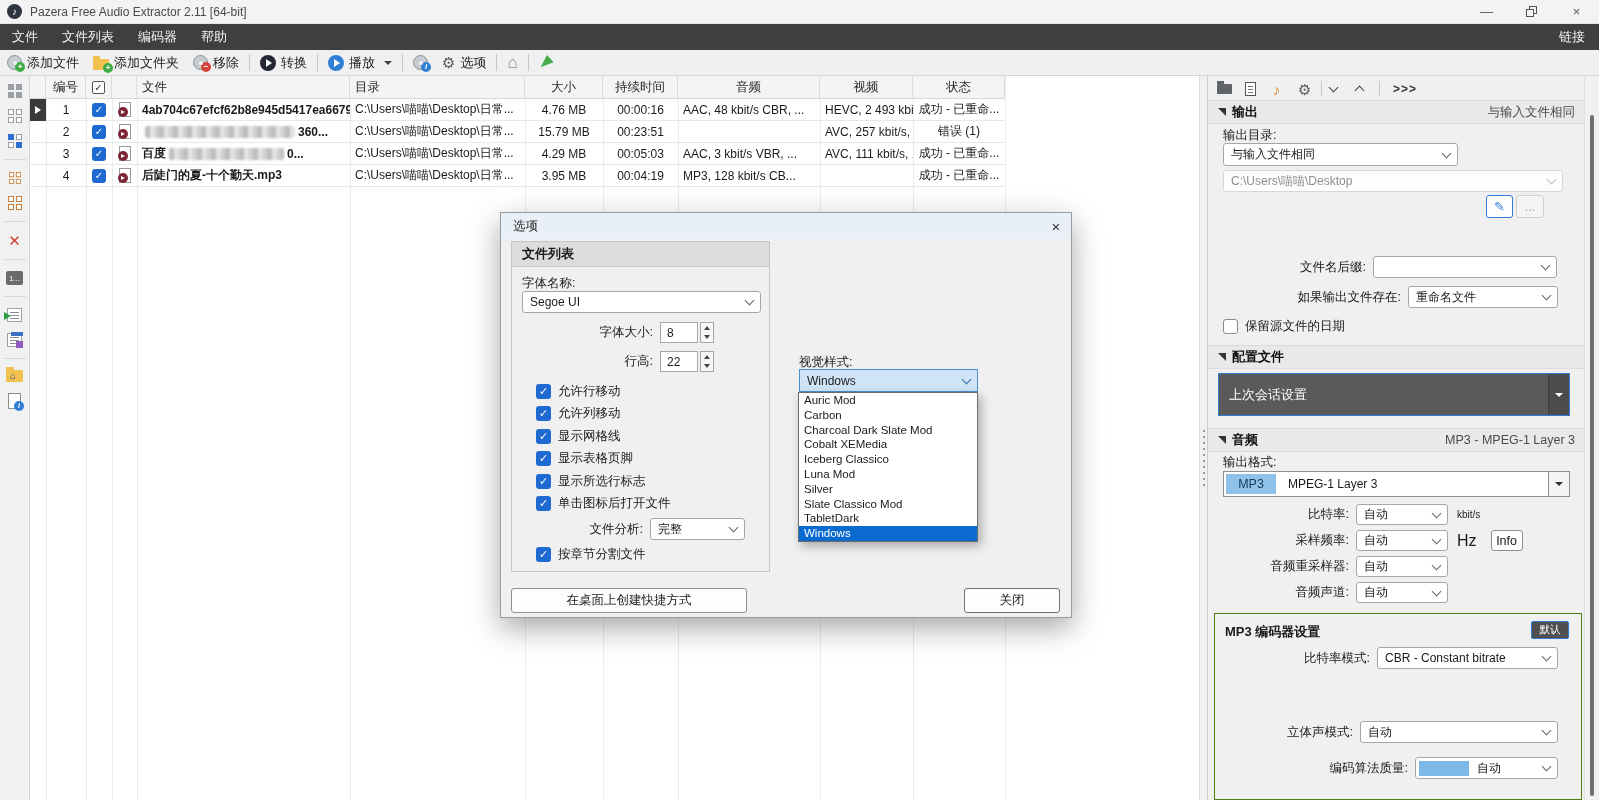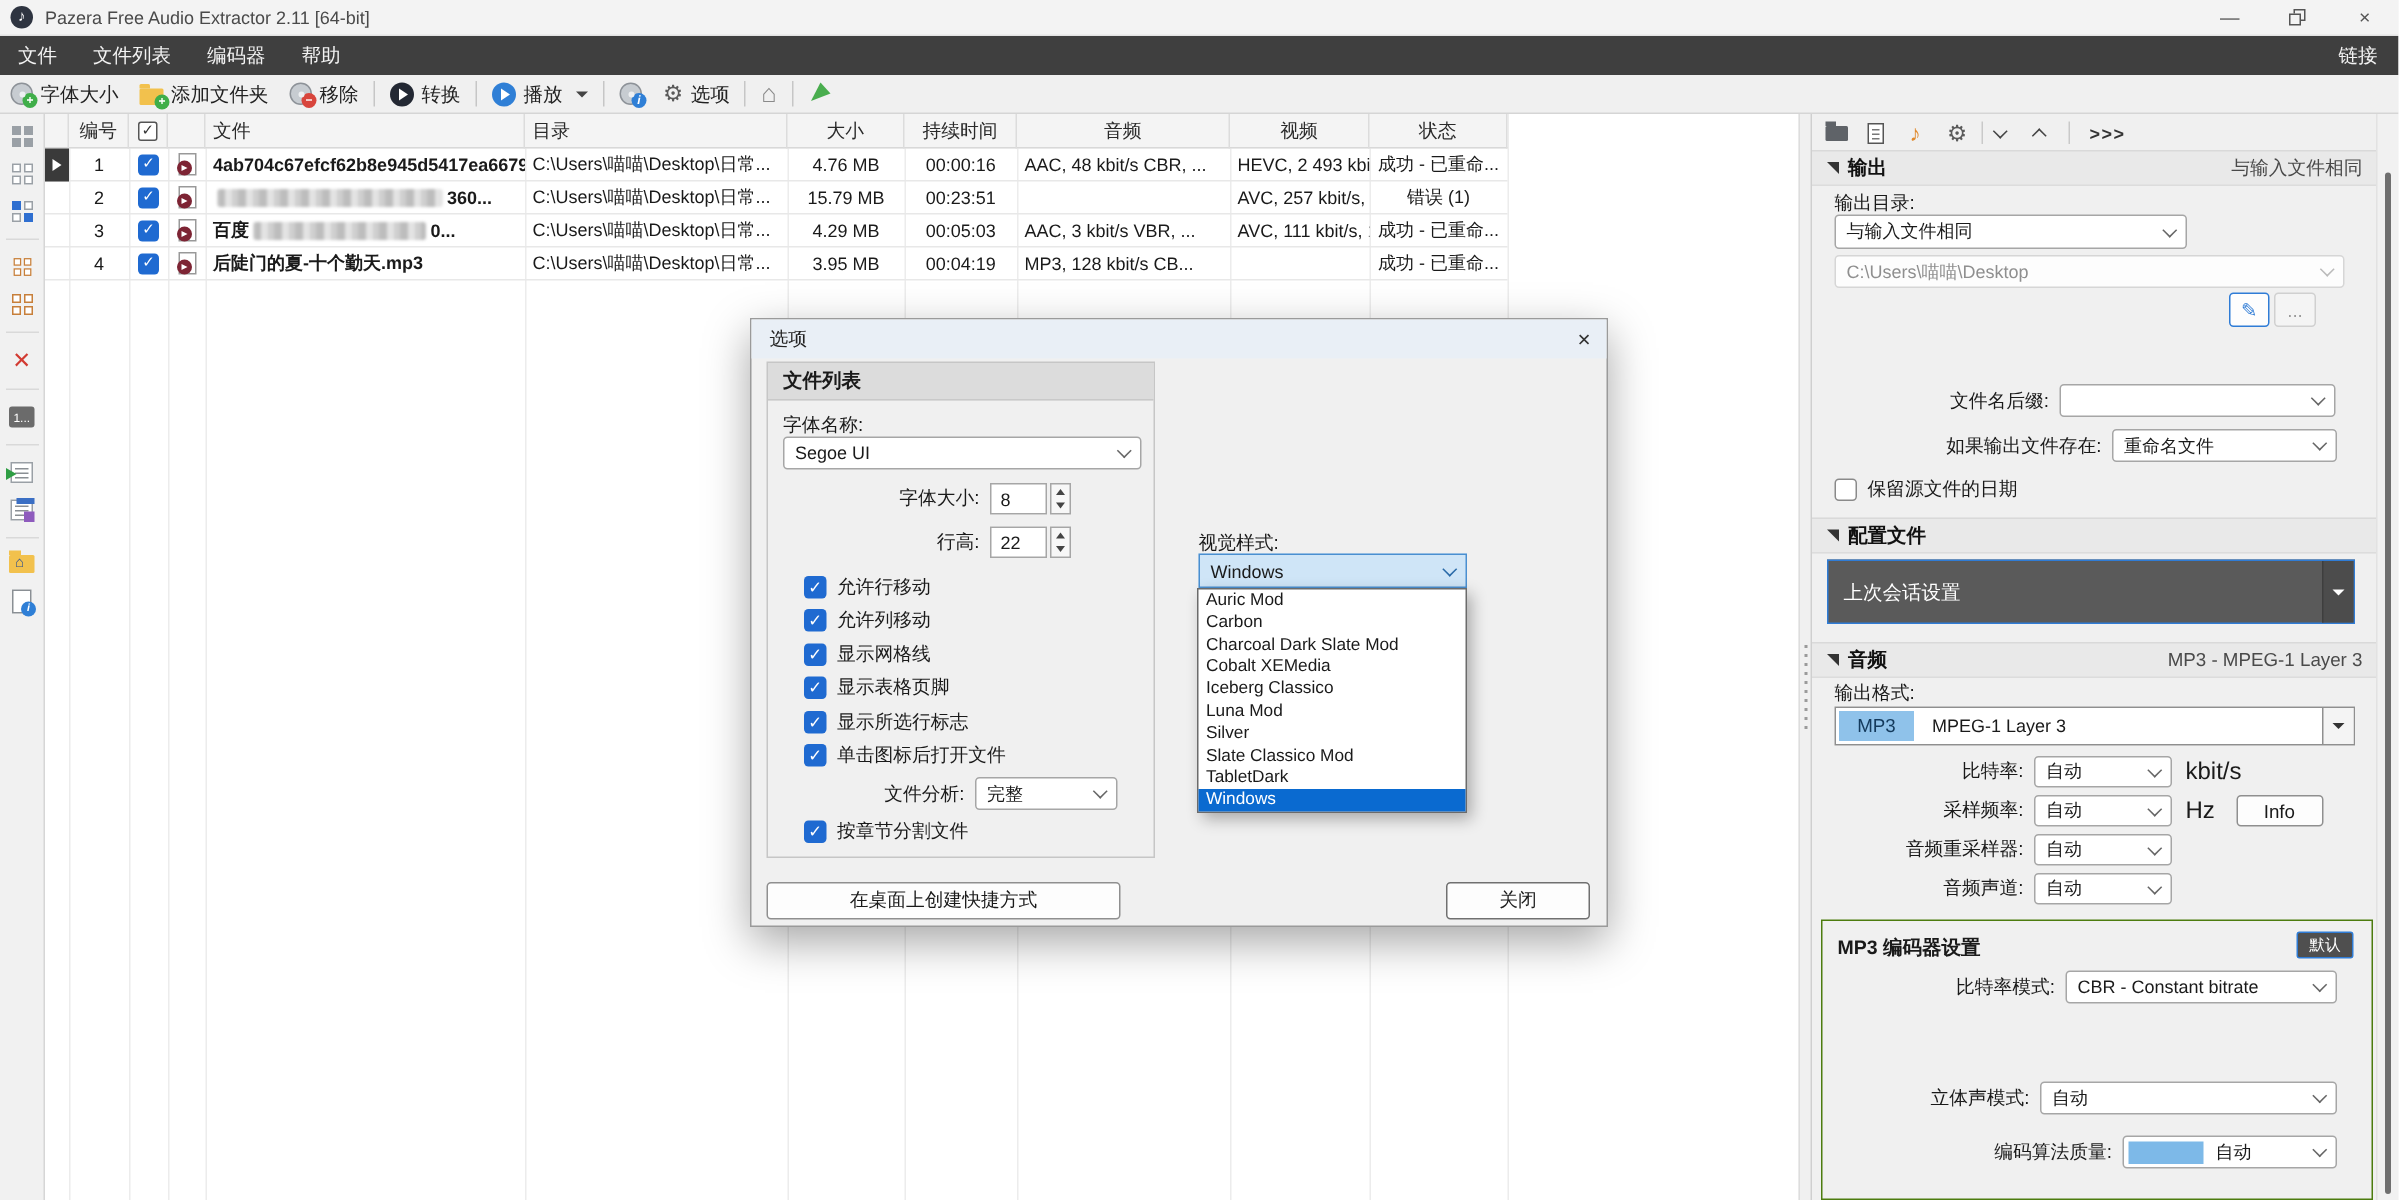--- a/index.html
+++ b/index.html
@@ -182,21 +182,21 @@
     <span class="mitem">编码器</span>
     <span class="mitem">帮助</span>
     <span class="mitem mright">链接</span>
   </div>
 
   <div class="abs toolbar">
     <span class="tbtn">
       <span class="disc">
           <span class="badge bg-green">+</span>
         </span>
-      <span>字体大小</span>
+      <span>添加文件</span>
     </span>
     <span class="tbtn">
       <span class="folder">
           <span class="badge bg-green">+</span>
         </span>
       <span>添加文件夹</span>
     </span>
     <span class="tbtn">
       <span class="disc">
           <span class="badge bg-red">−</span>
@@ -509,30 +509,30 @@
           <i></i>
         </span>
     </div>
 
     <div class="srow" style="left:0;top:428px">
       <span class="rl" style="width:148px">比特率:</span>
       <span class="combo" style="width:92px;height:21px">
           <span>自动</span>
           <span class="chev2"></span>
         </span>
-      <span style="margin-left:9px;font-size:16px">kbit/s</span>
+      <span style="margin-left:9px;font-size:10px">kbit/s</span>
     </div>
     <div class="srow" style="left:0;top:454px">
       <span class="rl" style="width:148px">采样频率:</span>
       <span class="combo" style="width:92px;height:21px">
           <span>自动</span>
           <span class="chev2"></span>
         </span>
       <span style="margin-left:9px;font-size:16px">Hz</span>
-      <span class="btn" style="width:58px;height:21px;margin-left:14px">Info</span>
+      <span class="btn" style="width:32px;height:21px;margin-left:14px">Info</span>
     </div>
     <div class="srow" style="left:0;top:480px">
       <span class="rl" style="width:148px">音频重采样器:</span>
       <span class="combo" style="width:92px;height:21px">
           <span>自动</span>
           <span class="chev2"></span>
         </span>
     </div>
     <div class="srow" style="left:0;top:506px">
       <span class="rl" style="width:148px">音频声道:</span>

